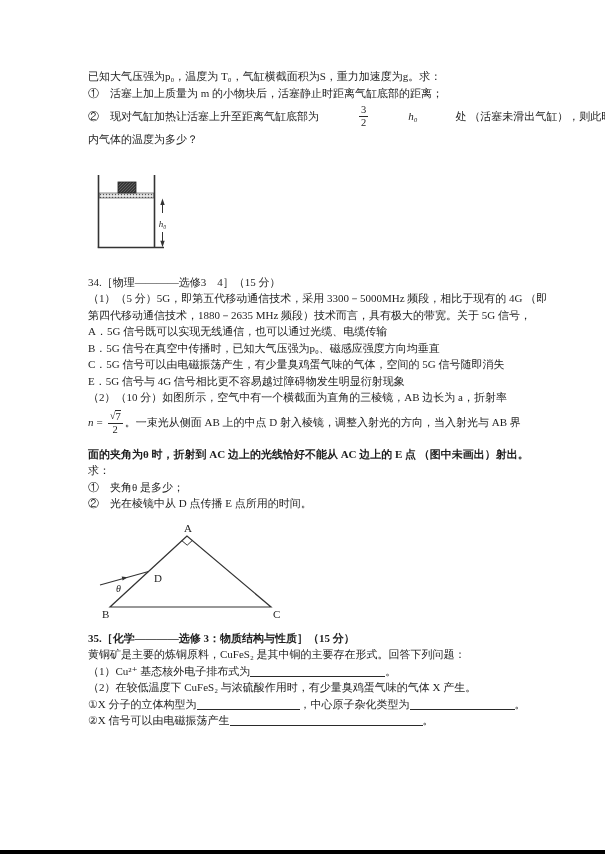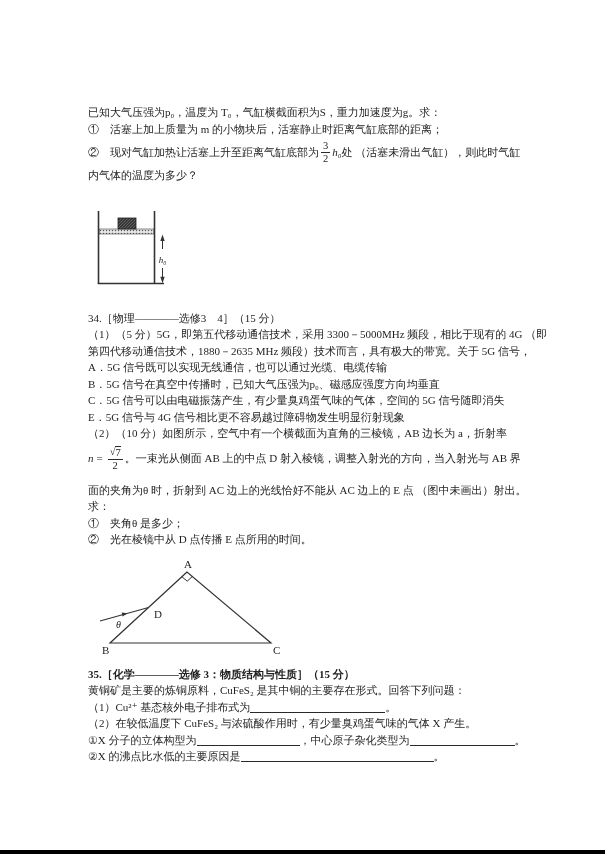--- a/index.html
+++ b/index.html
@@ -8,41 +8,40 @@
     background:#ffffff;
     position:relative;
     overflow:hidden;
     font-family:"Liberation Serif","DejaVu Serif",serif;
     color:#1e1e1e;
   }
   .content {
     padding:68px 20px 0 88px;
     font-size:11px;
     line-height:16.5px;
-    margin-top:36px;
   }
   .line { white-space:nowrap; height:16.5px; }
   .flexline { display:flex; align-items:center; white-space:nowrap; }
-  .frac-line { height:30px; }
+  .frac-line { height:30px;gap:38px; }
   .formula-line { height:34px; }
   .frac { display:inline-flex; flex-direction:column; align-items:center; line-height:1.1; font-size:10.5px; margin:0 2px; }
   .frac .num { border-bottom:1px solid #2a2a2a; padding:0 2px; display:inline-flex; }
   .frac .den { padding:0 2px; }
   .italic { font-style:italic; }
   .radicand { border-top:1px solid #2a2a2a; }
   .blank { display:inline-block; border-bottom:1px solid #2a2a2a; height:12px; vertical-align:-2px; }
   .blank-w1 { width:135px; }
   .blank-w2 { width:103px; }
   .blank-w3 { width:105px; }
   .blank-w4 { width:193px; }
   .fig-cylinder { display:block; margin:18px 0 0 8px; }
   .fig-cyl-gap { margin-top:24px; }
   .fig-prism { display:block; margin:10px 0 0 6px; }
   .q35-gap { margin-top:8px;font-weight:bold; }
-  .l5-gap { margin-top:6px; }
+  .l5-gap { margin-top:6px;font-weight:bold; }
   .bottom-bar { position:absolute; left:0; top:850px; width:605px; height:4px; background:#000; }
   svg text { font-family:"Liberation Serif","DejaVu Serif",serif; fill:#222; }
 </style>
 </head>
 <body style="background: rgb(255, 255, 255); color: rgb(30, 30, 30);">
 
 <div class="content">
 
   <div class="line">已知大气压强为p₀，温度为 T₀，气缸横截面积为S，重力加速度为g。求：</div>
   <div class="line">①　活塞上加上质量为 m 的小物块后，活塞静止时距离气缸底部的距离；</div>
@@ -122,18 +121,18 @@
   <div class="line q35-gap">35.［化学————选修 3：物质结构与性质］（15 分）</div>
   <div class="line">黄铜矿是主要的炼铜原料，CuFeS₂ 是其中铜的主要存在形式。回答下列问题：</div>
   <div class="line">
     <span>（1）Cu²⁺ 基态核外电子排布式为</span><span class="blank blank-w1"></span><span>。</span>
   </div>
   <div class="line">（2）在较低温度下 CuFeS₂ 与浓硫酸作用时，有少量臭鸡蛋气味的气体 X 产生。</div>
   <div class="line">
     <span>①X 分子的立体构型为</span><span class="blank blank-w2"></span><span>，中心原子杂化类型为</span><span class="blank blank-w3"></span><span>。</span>
   </div>
   <div class="line">
-    <span>②X 的沸点比水低的主要原因是</span><span class="blank blank-w4"></span><span>。</span>
+    <span>②X 信号可以由电磁振荡产生</span><span class="blank blank-w4"></span><span>。</span>
   </div>
 
 </div>
 
 <div class="bottom-bar" style="background: rgb(0, 0, 0);"></div>
 
 </body></html>

